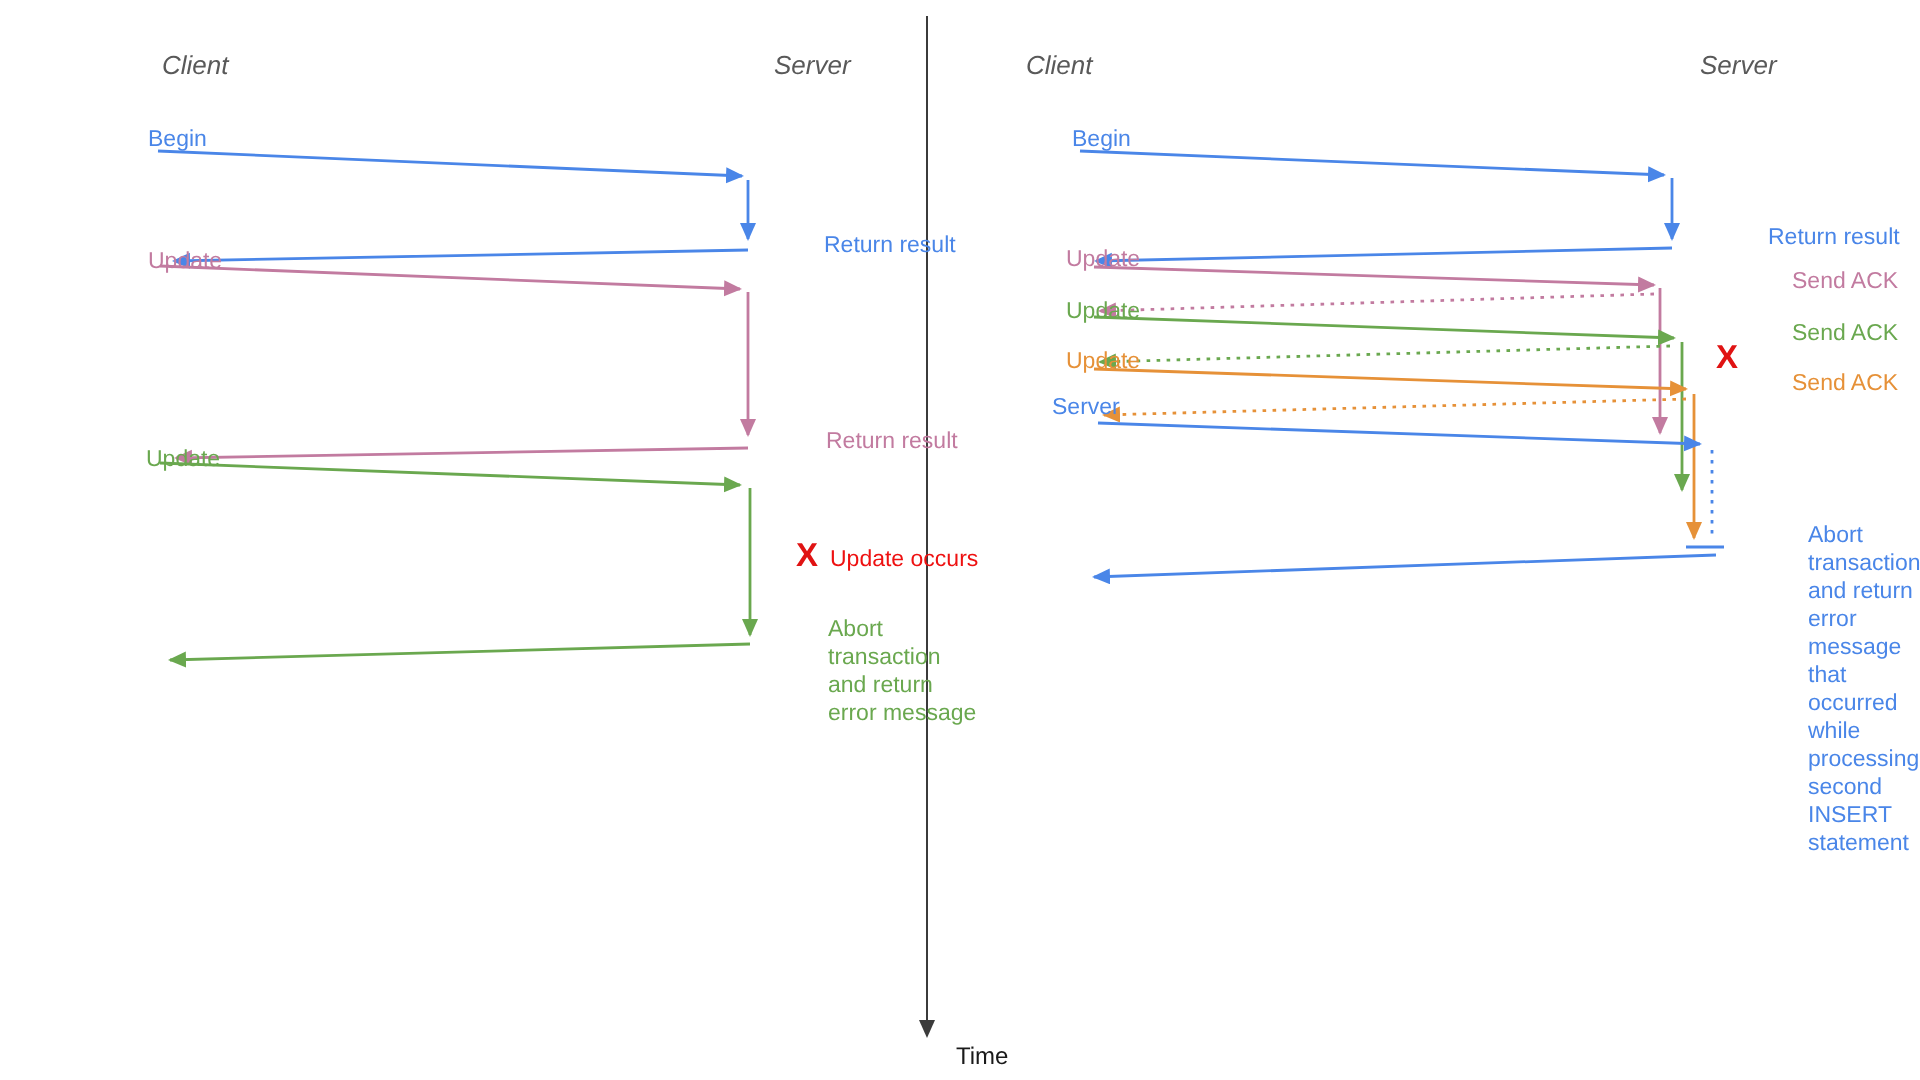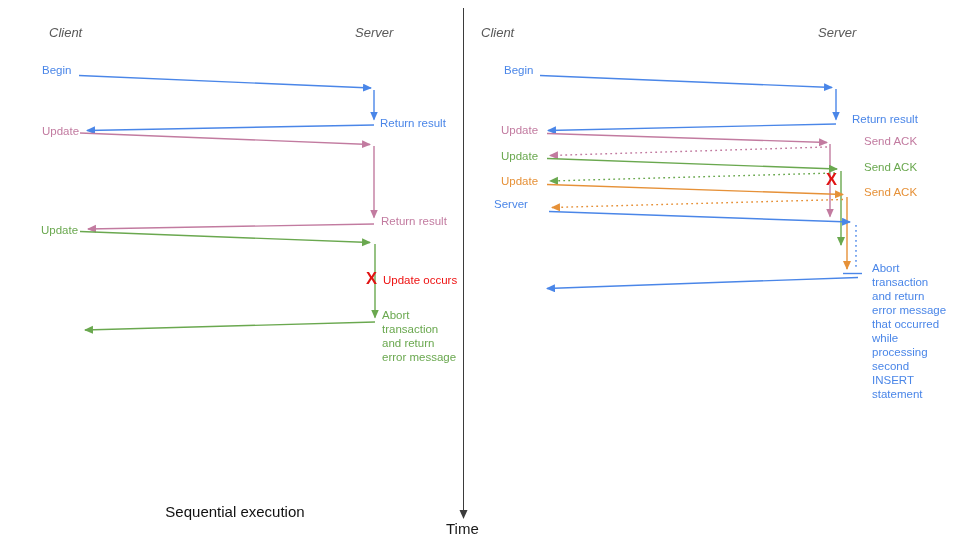--- a/index.html
+++ b/index.html
@@ -1,29 +1,29 @@
 <!DOCTYPE html>
 <html><head>
 <meta charset="utf-8">
 <style>
   html,body{margin:0;padding:0;background:#fff;}
   #stage{position:relative;width:960px;height:540px;background:#fff;overflow:hidden;
          font-family:"Liberation Sans",sans-serif;}
   #arrow-layer{position:absolute;left:0;top:0;}
-  .lbl{position:absolute;font-size:11.5px;line-height:13px;white-space:nowrap;}
+  .lbl{position:absolute;font-size:11.5px;line-height:13px;white-space:nowrap;margin-left:32px;}
   .hdr{font-style:italic;font-size:13px;color:#595959;}
   .multi{white-space:pre-line;line-height:14px;}
   .xmark{color:#e01313;font-weight:bold;font-size:16.5px;line-height:16px;}
   .c-blue{color:#4a86e8}
   .c-pink{color:#c27ba0}
   .c-green{color:#6aa84f}
   .c-orange{color:#e69138}
   .c-red{color:#ee1111}
   .title{position:absolute;font-size:15px;color:#111;text-align:center;white-space:nowrap;}
-  .time{font-size:15px;color:#1a1a1a;}
+  .time{font-size:12px;color:#1a1a1a;}
 </style>
 </head>
 <body>
 
 <div id="stage">
 
   <svg id="arrow-layer" width="960" height="540" viewBox="0 0 960 540">
       <defs>
         <marker id="arr-blue" markerWidth="10" markerHeight="9" refX="8" refY="4" orient="auto" markerUnits="userSpaceOnUse">
           <path d="M0,0 L9,4 L0,8 Z" fill="#4a86e8"></path>
@@ -78,21 +78,20 @@
   <div class="lbl c-blue" style="left:380px;top:117px">Return result</div>
   <div class="lbl c-pink" style="left:42px;top:125px">Update</div>
   <div class="lbl c-pink" style="left:381px;top:215px">Return result</div>
   <div class="lbl c-green" style="left:41px;top:224px">Update</div>
   <div class="lbl xmark" style="left:366px;top:270px">X</div>
   <div class="lbl c-red" style="left:383px;top:274px">Update occurs</div>
   <div class="lbl c-green multi" style="left:382px;top:308px">Abort
 transaction
 and return
 error message</div>
-  <div class="title" style="left:110px;top:503px;width:250px">Sequential execution</div>
 
   <div class="lbl hdr" style="left:481px;top:26px">Client</div>
   <div class="lbl hdr" style="left:818px;top:26px">Server</div>
   <div class="lbl c-blue" style="left:504px;top:64px">Begin</div>
   <div class="lbl c-blue" style="left:852px;top:113px">Return result</div>
   <div class="lbl c-pink" style="left:501px;top:124px">Update</div>
   <div class="lbl c-pink" style="left:864px;top:135px">Send ACK</div>
   <div class="lbl c-green" style="left:501px;top:150px">Update</div>
   <div class="lbl c-green" style="left:864px;top:161px">Send ACK</div>
   <div class="lbl c-orange" style="left:501px;top:175px">Update</div>

